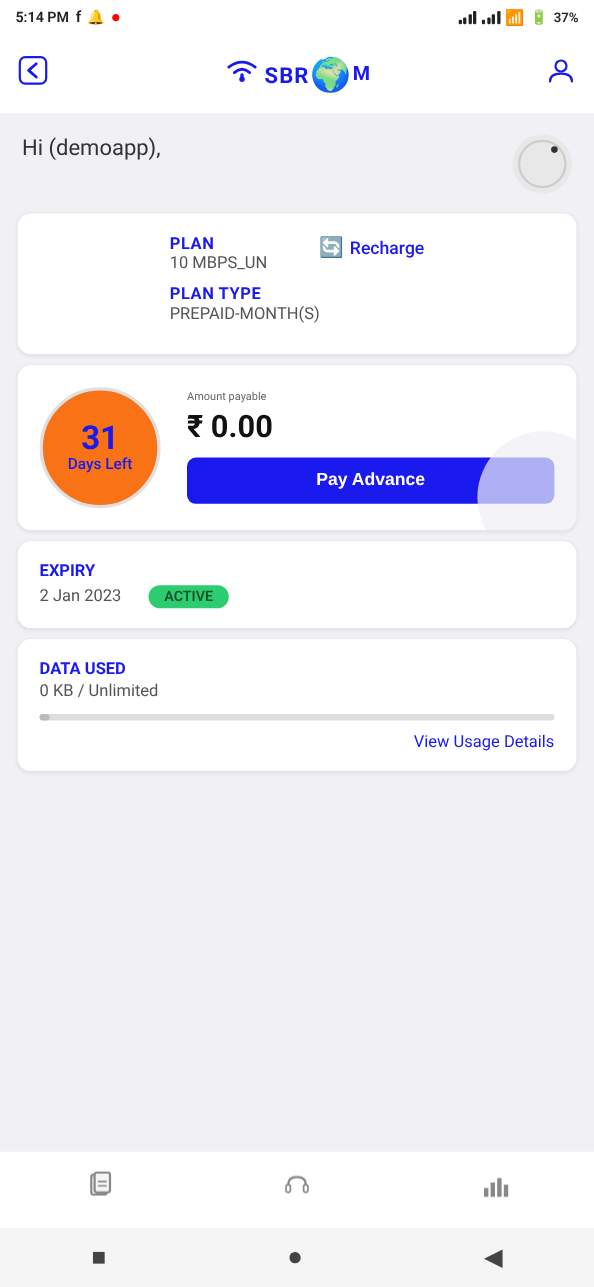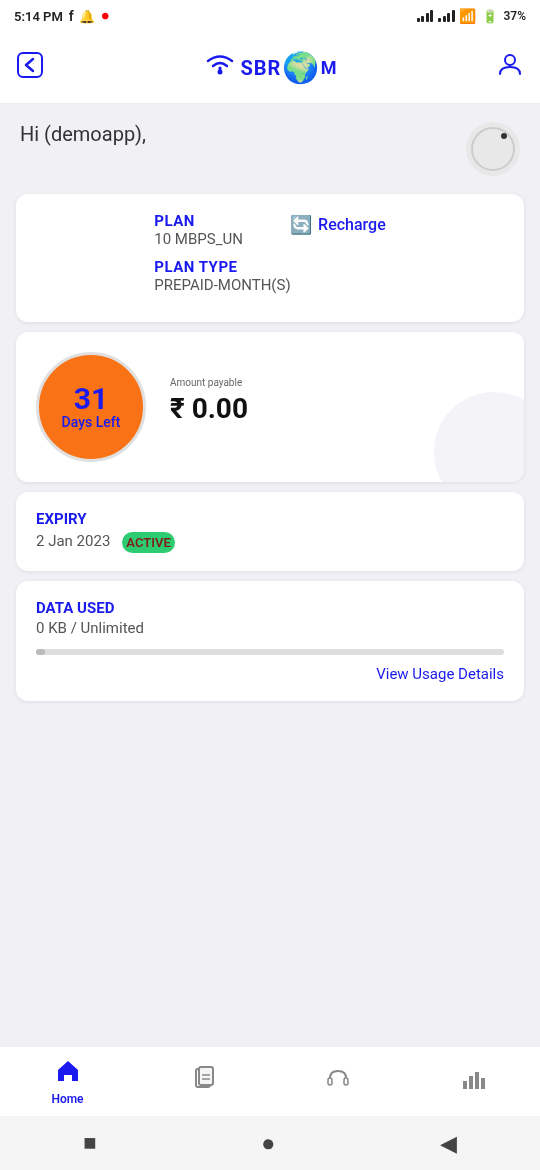--- a/index.html
+++ b/index.html
@@ -227,25 +227,26 @@
       display: flex;
       gap: 12px;
       margin-top: 4px;
     }
     .expiry-date {
       font-size: 15px;
       color: #555;
     }
     .active-badge {
       background: #2ecc71;
-      color: #7f1d1d;
+      color: #14532d;
       border-radius: 20px;
-      padding: 3px 4px;
+      padding: 3px 14px;
       font-size: 13px;
       font-weight: 600;
+      margin-left: 13px;
     }
 
     
     .data-label {
       font-size: 15px;
       font-weight: 700;
       color: #1a1aee;
       text-transform: uppercase;
     }
     .data-value {
@@ -413,20 +414,21 @@
 
 <div class="days-payment-card">
   <div class="bg-shape"></div>
   <div class="days-circle">
     <span class="days-number">31</span>
     <span class="days-label">Days Left</span>
   </div>
   <div class="payment-section">
     <div class="amount-label">Amount payable</div>
     <div class="amount-value">₹ 0.00</div>
+    <button class="pay-advance-btn">Pay Advance</button>
   </div>
 </div>
 
 <div class="card">
   <div class="expiry-label">EXPIRY</div>
   <div class="expiry-row">
     <span class="expiry-date">2 Jan 2023</span>
     <span class="active-badge">ACTIVE</span>
   </div>
 </div>
@@ -434,28 +436,20 @@
 <div class="card">
   <div class="data-label">DATA USED</div>
   <div class="data-value">0 KB / Unlimited</div>
   <div class="progress-bar-bg">
     <div class="progress-bar-fill"></div>
   </div>
   <div class="view-usage">View Usage Details</div>
 </div>
 
 <div class="bottom-nav">
-  <div class="nav-item">
-    <span class="nav-icon active">
-      <svg width="26" height="26" viewBox="0 0 26 26" fill="none">
-        <path d="M3 12 L13 3 L23 12 L23 23 L17 23 L17 17 L9 17 L9 23 L3 23 Z" fill="#1a1aee"></path>
-      </svg>
-    </span>
-    <span class="nav-label active">Home</span>
-  </div>
   <div class="nav-item">
     <span class="nav-icon">
       <svg width="26" height="26" viewBox="0 0 26 26" fill="none">
         <rect x="6" y="4" width="14" height="18" rx="2" stroke="#888" stroke-width="2" fill="none"></rect>
         <rect x="9" y="2" width="14" height="18" rx="2" stroke="#888" stroke-width="2" fill="#f5f5f5"></rect>
         <line x1="12" y1="10" x2="20" y2="10" stroke="#888" stroke-width="1.5"></line>
         <line x1="12" y1="14" x2="20" y2="14" stroke="#888" stroke-width="1.5"></line>
       </svg>
     </span>
     <span class="nav-label"></span>

